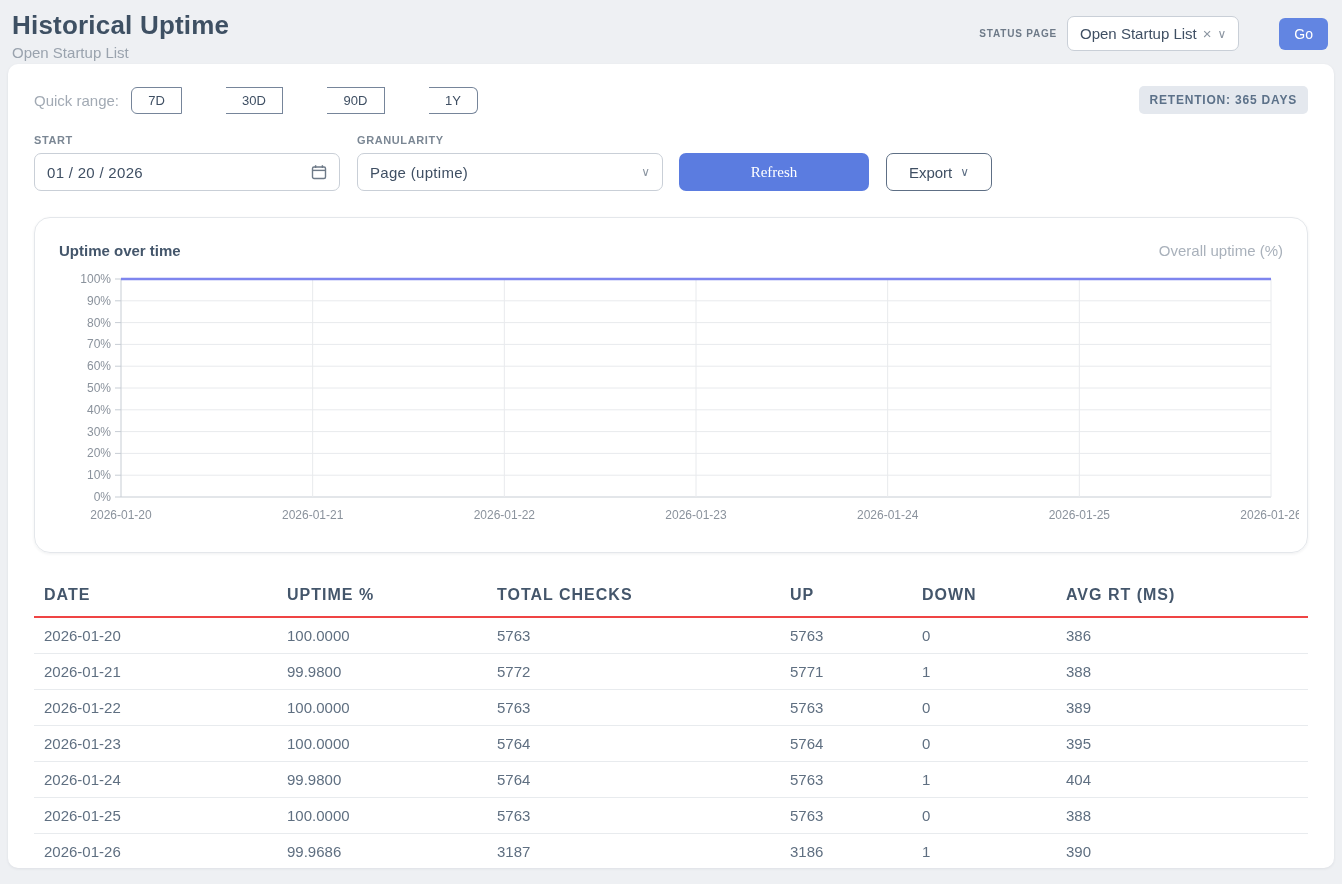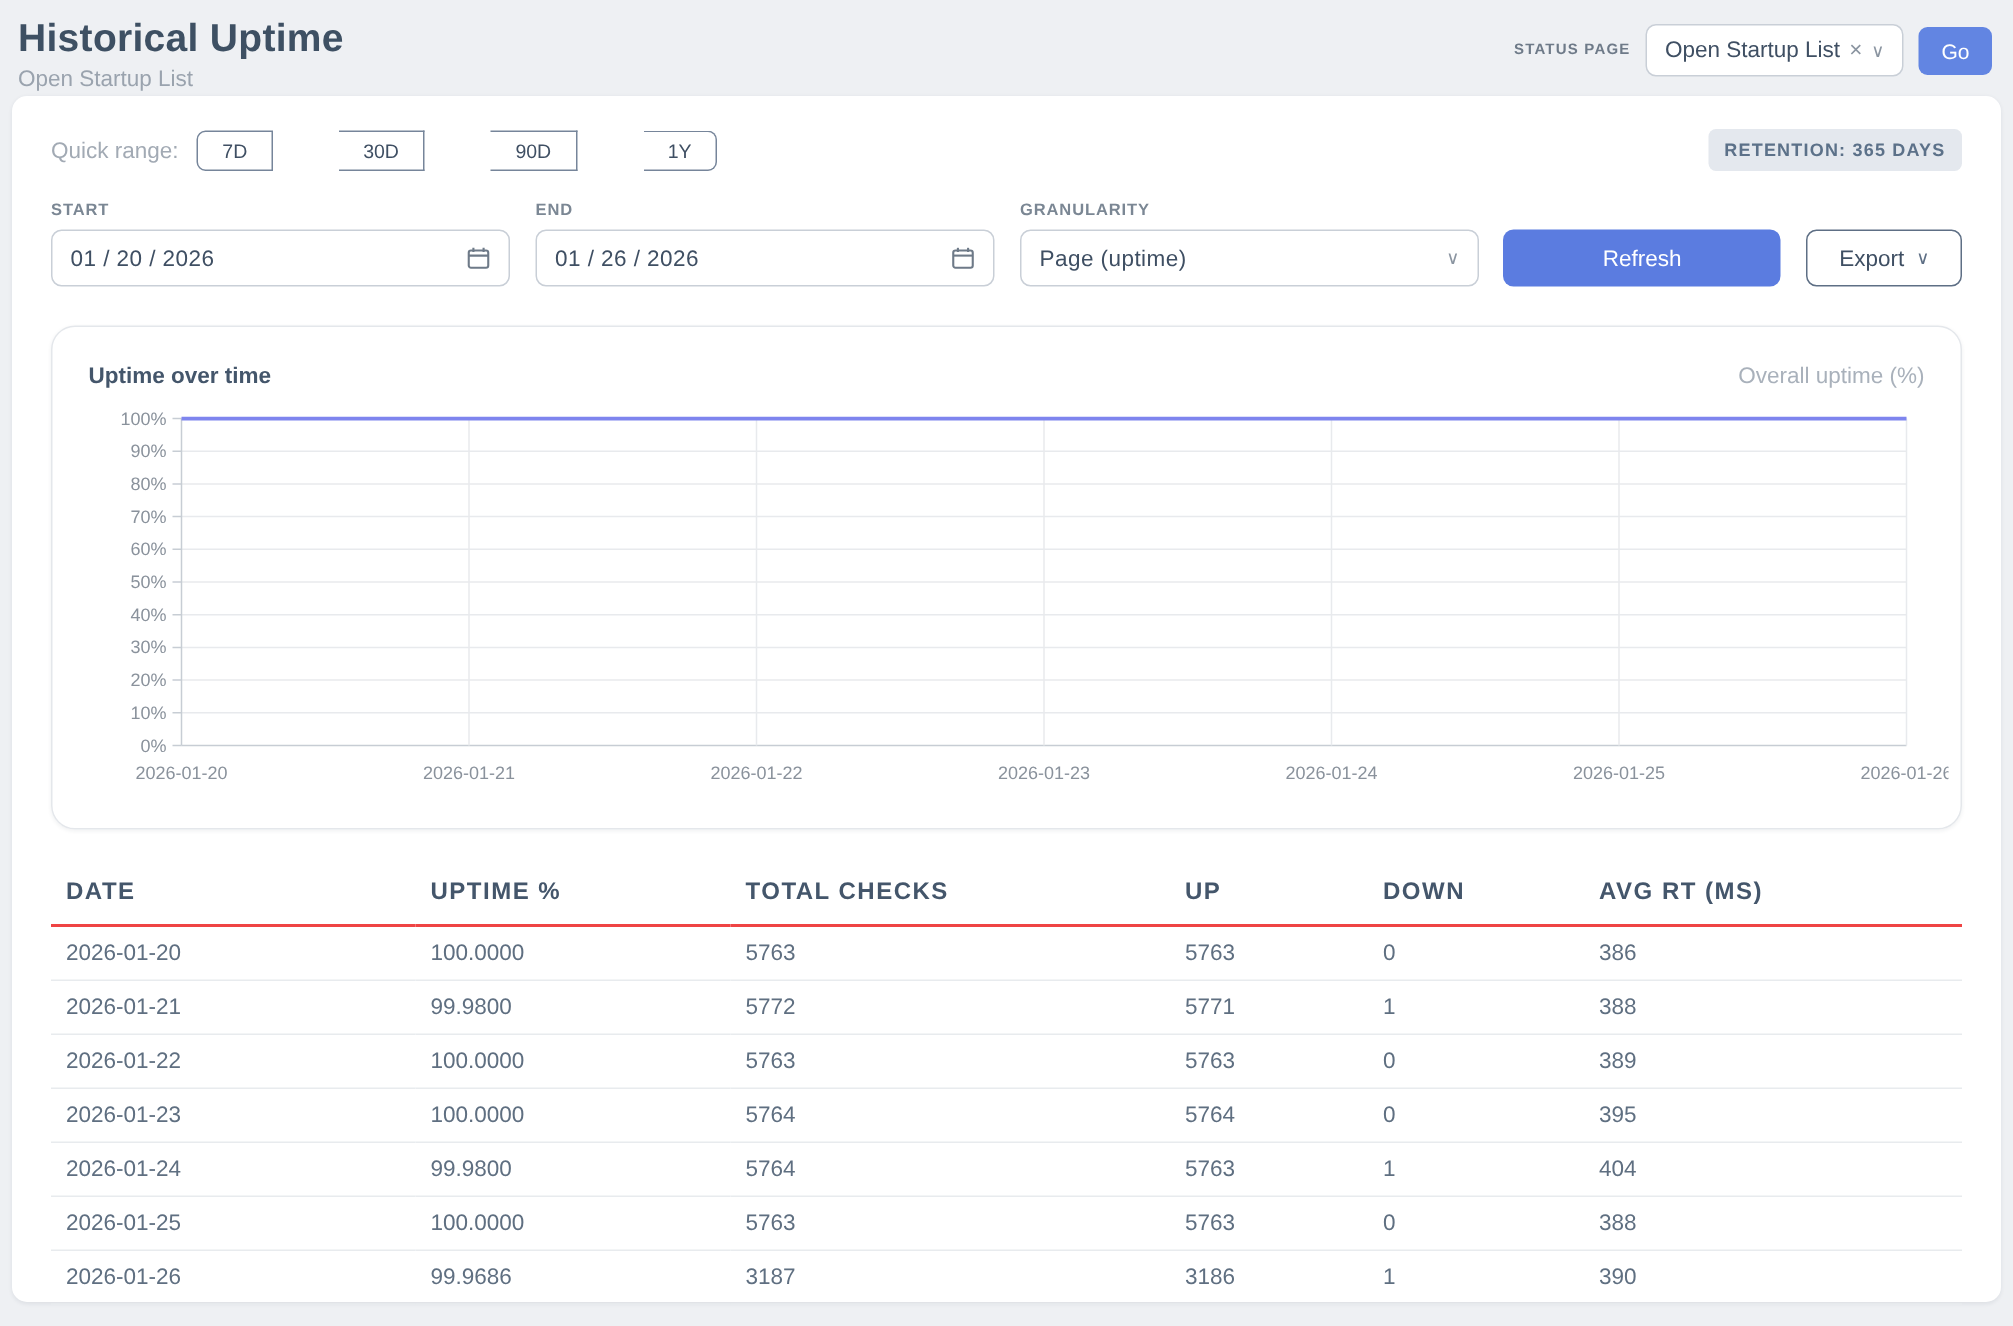--- a/index.html
+++ b/index.html
@@ -8,21 +8,21 @@
   
   .top-header { display:flex; justify-content:space-between; align-items:flex-start; padding:10px 14px 8px 12px; height:64px; }
   .page-title { font-size:26px; font-weight:bold; color:#3e5063; letter-spacing:.2px; }
   .page-subtitle { font-size:15px; color:#9aa3ae; margin-top:3px; }
   .header-right { display:flex; align-items:center; gap:10px; margin-top:6px; }
   .status-page-label { font-size:10px; font-weight:bold; color:#6e7a88; letter-spacing:.8px; }
   .status-select { display:flex; align-items:center; gap:6px; background:#fff; border:1px solid #c9cfd7; border-radius:7px; padding:8px 12px; min-width:160px; cursor:pointer; }
   .status-select-value { font-size:15px; color:#3f4f63; }
   .clear-x { color:#8b95a1; font-size:15px; cursor:pointer; }
   .chev { color:#8b95a1; font-size:12px; }
-  .go-button { background:#6285e2; color:#fff; border:none; border-radius:6px; font-size:14px; padding:8px 15px; cursor:pointer; }
+  .go-button { background:#6285e2; color:#fff; border:none; border-radius:6px; font-size:14px; padding:8px 15px; cursor:pointer;margin-left:30px; }
 
   
   .main-card { margin:0 8px; background:#fff; border-radius:10px; box-shadow:0 1px 3px rgba(30,40,60,.08); padding:22px 26px 4px 26px; height:804px; }
 
   .quickrow { display:flex; justify-content:space-between; align-items:center; }
   .quick-left { display:flex; align-items:center; gap:12px; }
   .quick-label { font-size:15px; color:#a2aab4; }
   .seg-group { display:flex;gap:44px; }
   .seg-btn { background:#fff; border:1px solid #76859a; border-left-width:0; color:#3f4f63; font-size:13px; padding:5px 0; text-align:center; cursor:pointer; }
   .seg-btn:first-child { border-left-width:1px; border-radius:6px 0 0 6px; }
@@ -30,21 +30,21 @@
   .seg-7d{width:51px}.seg-30d{width:57px}.seg-90d{width:58px}.seg-1y{width:49px}
   .retention-badge { background:#e4e8ee; color:#5c7189; font-size:12px; font-weight:bold; letter-spacing:.8px; border-radius:5px; padding:7px 11px; }
 
   .controls-row { display:flex; gap:17px; margin-top:20px; align-items:flex-end; }
   .field { display:flex; flex-direction:column; }
   .field-label { font-size:11px; font-weight:bold; color:#7b8794; letter-spacing:.6px; margin-bottom:7px; }
   .input-box { display:flex; align-items:center; justify-content:space-between; background:#fff; border:1px solid #c9cfd7; border-radius:7px; height:38px; padding:0 12px; width:306px; }
   .input-value { font-size:15px; color:#3f4f63; letter-spacing:.3px; }
   .cal-icon svg { display:block; }
   .select-box { cursor:pointer; }
-  .refresh-button { background:#5b7ce0; color:#fff; border:none; border-radius:7px; font-size:15px; width:190px; height:38px; cursor:pointer; margin-left:-1px; }
+  .refresh-button { background:#5b7ce0; color:#fff; border:none; border-radius:7px; font-size:15px; width:190px; height:38px; cursor:pointer; margin-left:-1px;font-family:Liberation Serif, serif; }
   .export-button { background:#fff; color:#3f4f63; border:1px solid #5e6f85; border-radius:7px; font-size:15px; width:106px; height:38px; cursor:pointer; display:flex; align-items:center; justify-content:center; gap:8px; }
 
   
   .chart-card { margin-top:26px; border:1px solid #e4e7eb; border-radius:16px; box-shadow:0 1px 3px rgba(30,40,60,.07); padding:18px 22px 14px 22px; height:336px; }
   .chart-head { display:flex; justify-content:space-between; align-items:center; padding:6px 2px 10px 2px; }
   .chart-title { font-size:15px; font-weight:bold; color:#44566b; }
   .chart-legend { font-size:15px; color:#a9b1bb; }
   #chart-svg { display:block; }
 
   
@@ -85,34 +85,20 @@
       </div>
     </div>
     <span class="retention-badge">RETENTION: 365 DAYS</span>
   </div>
 
   <div class="controls-row">
     <div class="field">
       <span class="field-label">START</span>
       <div class="input-box">
         <span class="input-value">01 / 20 / 2026</span>
-        <span class="cal-icon">
-          <svg width="16" height="16" viewBox="0 0 16 16">
-              <rect x="1.5" y="3" width="13" height="11.5" rx="1.5" fill="none" stroke="#6e7a88" stroke-width="1.4"></rect>
-              <line x1="1.5" y1="6.4" x2="14.5" y2="6.4" stroke="#6e7a88" stroke-width="1.4"></line>
-              <line x1="4.6" y1="1.2" x2="4.6" y2="4" stroke="#6e7a88" stroke-width="1.4"></line>
-              <line x1="11.4" y1="1.2" x2="11.4" y2="4" stroke="#6e7a88" stroke-width="1.4"></line>
-            </svg>
-        </span>
-      </div>
-    </div>
-    <div class="field">
-      <span class="field-label">END</span>
-      <div class="input-box">
-        <span class="input-value">01 / 26 / 2026</span>
         <span class="cal-icon">
           <svg width="16" height="16" viewBox="0 0 16 16">
               <rect x="1.5" y="3" width="13" height="11.5" rx="1.5" fill="none" stroke="#6e7a88" stroke-width="1.4"></rect>
               <line x1="1.5" y1="6.4" x2="14.5" y2="6.4" stroke="#6e7a88" stroke-width="1.4"></line>
               <line x1="4.6" y1="1.2" x2="4.6" y2="4" stroke="#6e7a88" stroke-width="1.4"></line>
               <line x1="11.4" y1="1.2" x2="11.4" y2="4" stroke="#6e7a88" stroke-width="1.4"></line>
             </svg>
         </span>
       </div>
     </div>

